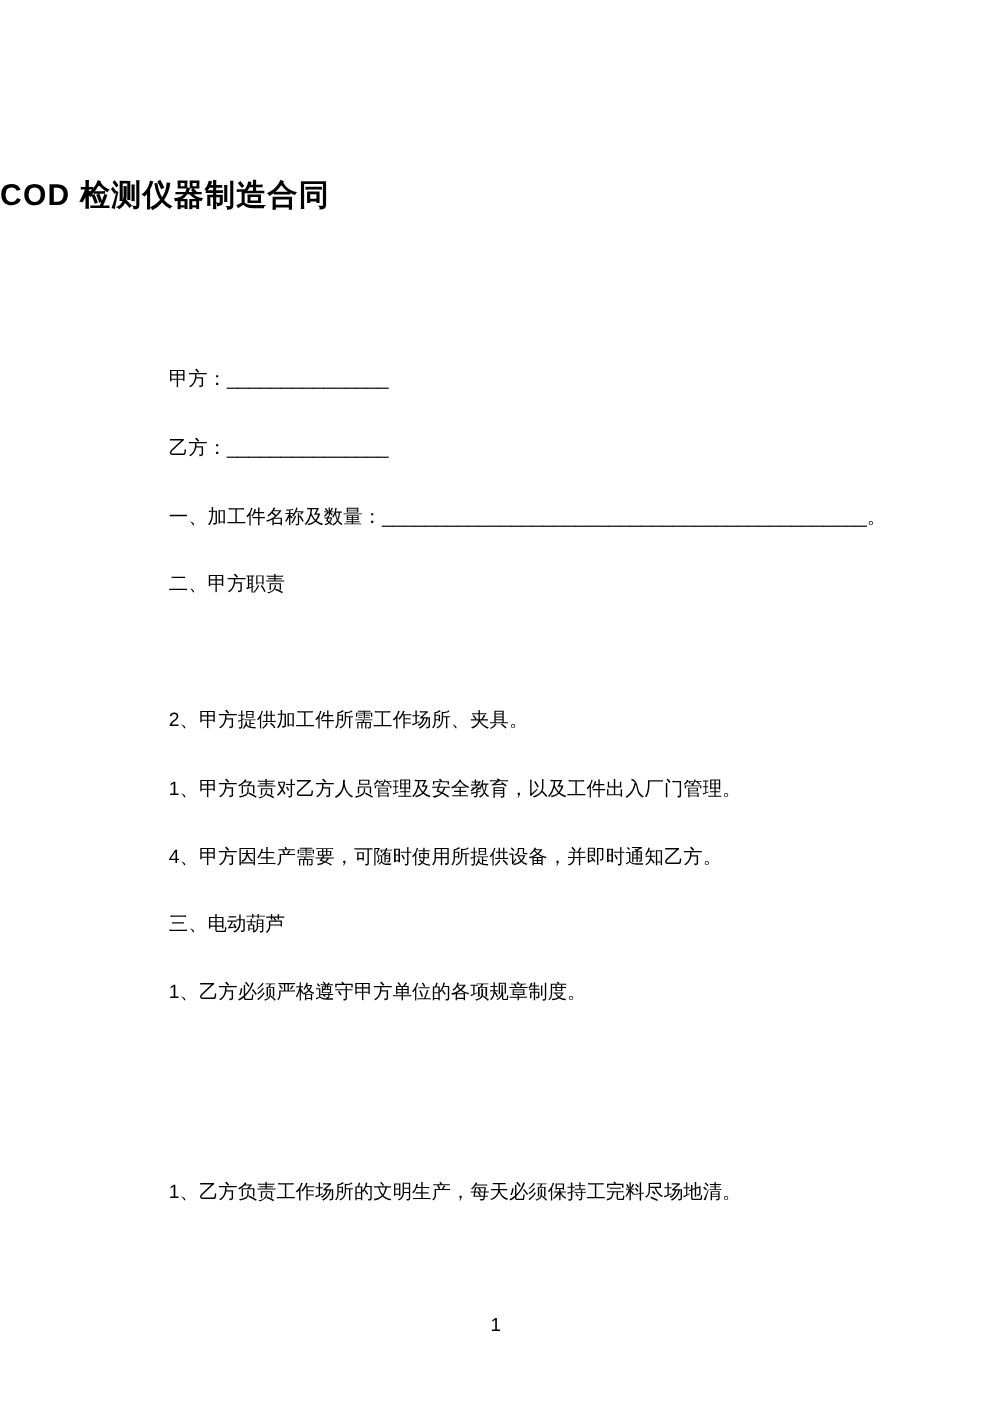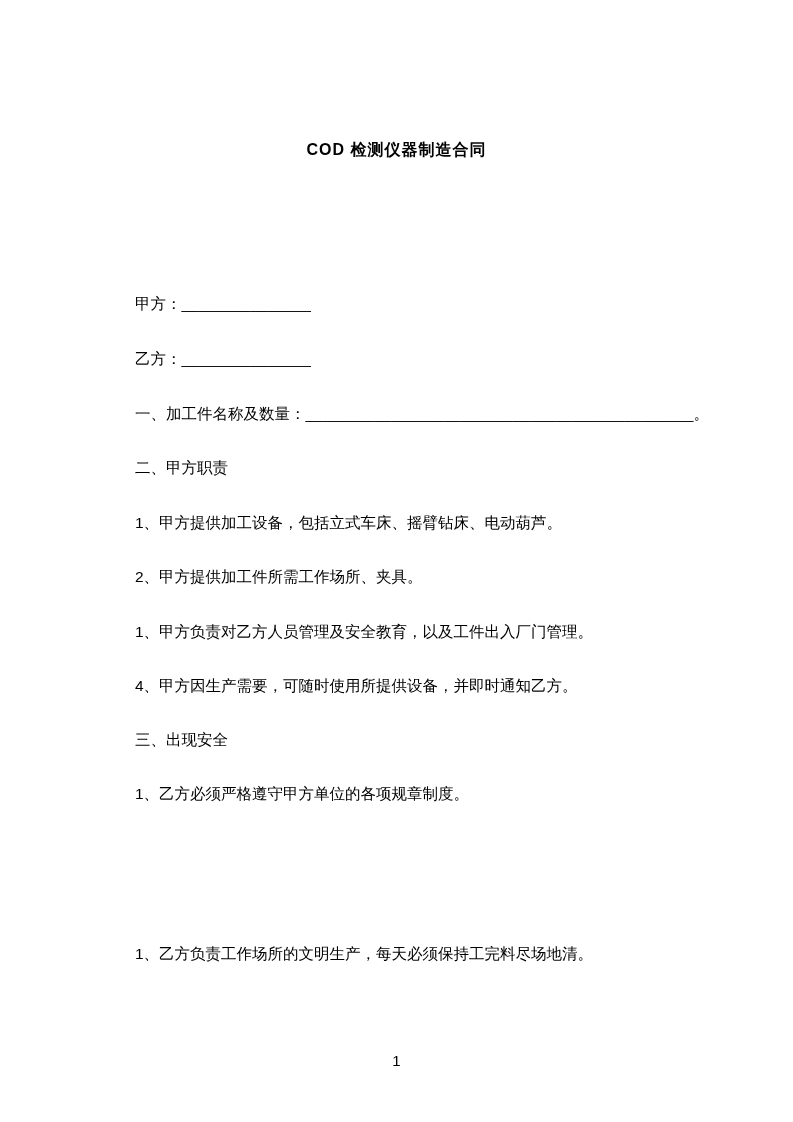--- a/index.html
+++ b/index.html
@@ -14,22 +14,21 @@
     background: #ffffff;
     color: #000000;
     font-family: "Liberation Sans", "DejaVu Sans", sans-serif;
     overflow: hidden;
   }
   .doc-title {
     position: absolute;
     top: 140px;
     left: 0;
     width: 100%;
-    text-align: center;
-    font-size: 16px;
+    font-size: 24px;
     font-weight: bold;
     letter-spacing: 1px;
     white-space: nowrap;
   }
   .line {
     position: absolute;
     left: 135px;
     width: 600px;
     font-size: 15.5px;
     line-height: 21px;
@@ -63,29 +62,28 @@
   <div class="line" style="top:403px">
     <span>一、加工件名称及数量：</span><span class="blank">_____________________________________________</span><span>。</span>
   </div>
 
   <div class="line" style="top:348px">
     <span>乙方：</span><span class="blank">_______________</span>
   </div>
 
   <div class="line" style="top:457px">二、甲方职责</div>
 
-  <div class="line" style="top:512px">1、甲方提供加工设备，包括立式车床、摇臂钻床、电动葫芦。</div>
 
   <div class="line" style="top:566px">2、甲方提供加工件所需工作场所、夹具。</div>
 
   <div class="line" style="top:621px">1、甲方负责对乙方人员管理及安全教育，以及工件出入厂门管理。</div>
 
   <div class="line" style="top:675px">4、甲方因生产需要，可随时使用所提供设备，并即时通知乙方。</div>
 
-  <div class="line" style="top:729px">三、出现安全</div>
+  <div class="line" style="top:729px">三、电动葫芦</div>
 
   <div class="line" style="top:783px">1、乙方必须严格遵守甲方单位的各项规章制度。</div>
 
 
 
   <div class="line" style="top:943px">1、乙方负责工作场所的文明生产，每天必须保持工完料尽场地清。</div>
 
   <div class="page-number">1</div>
 
 </div>

